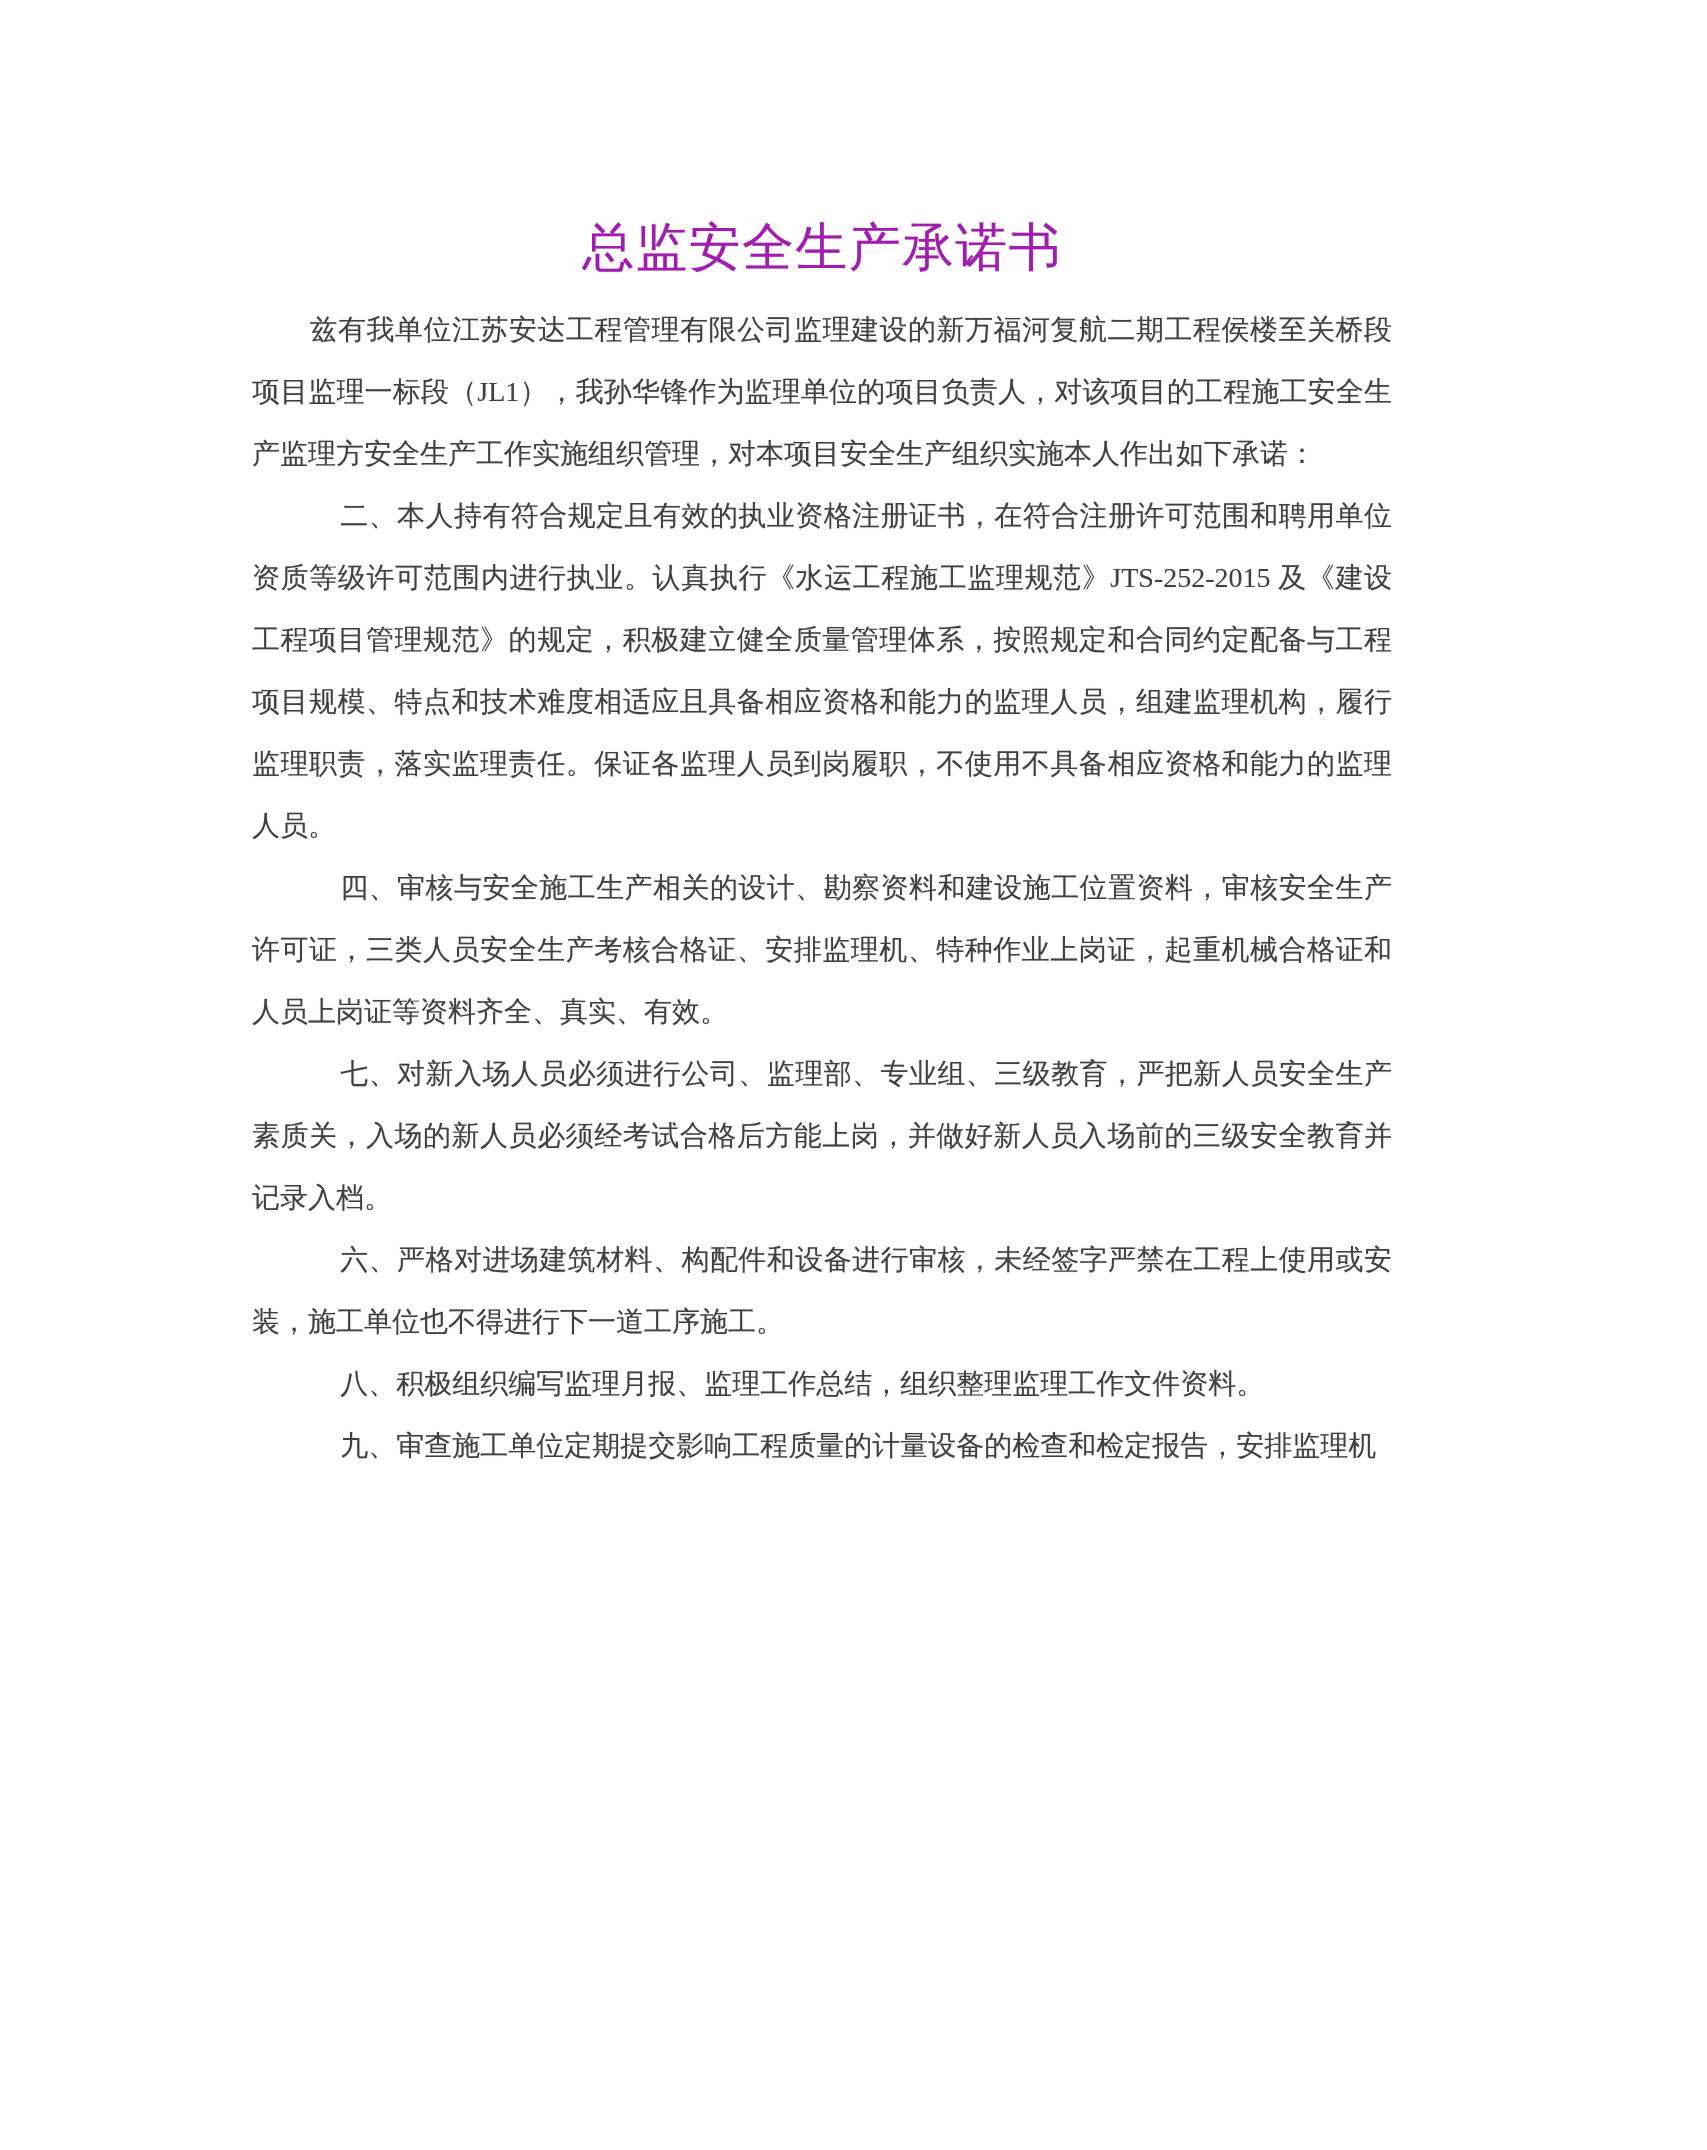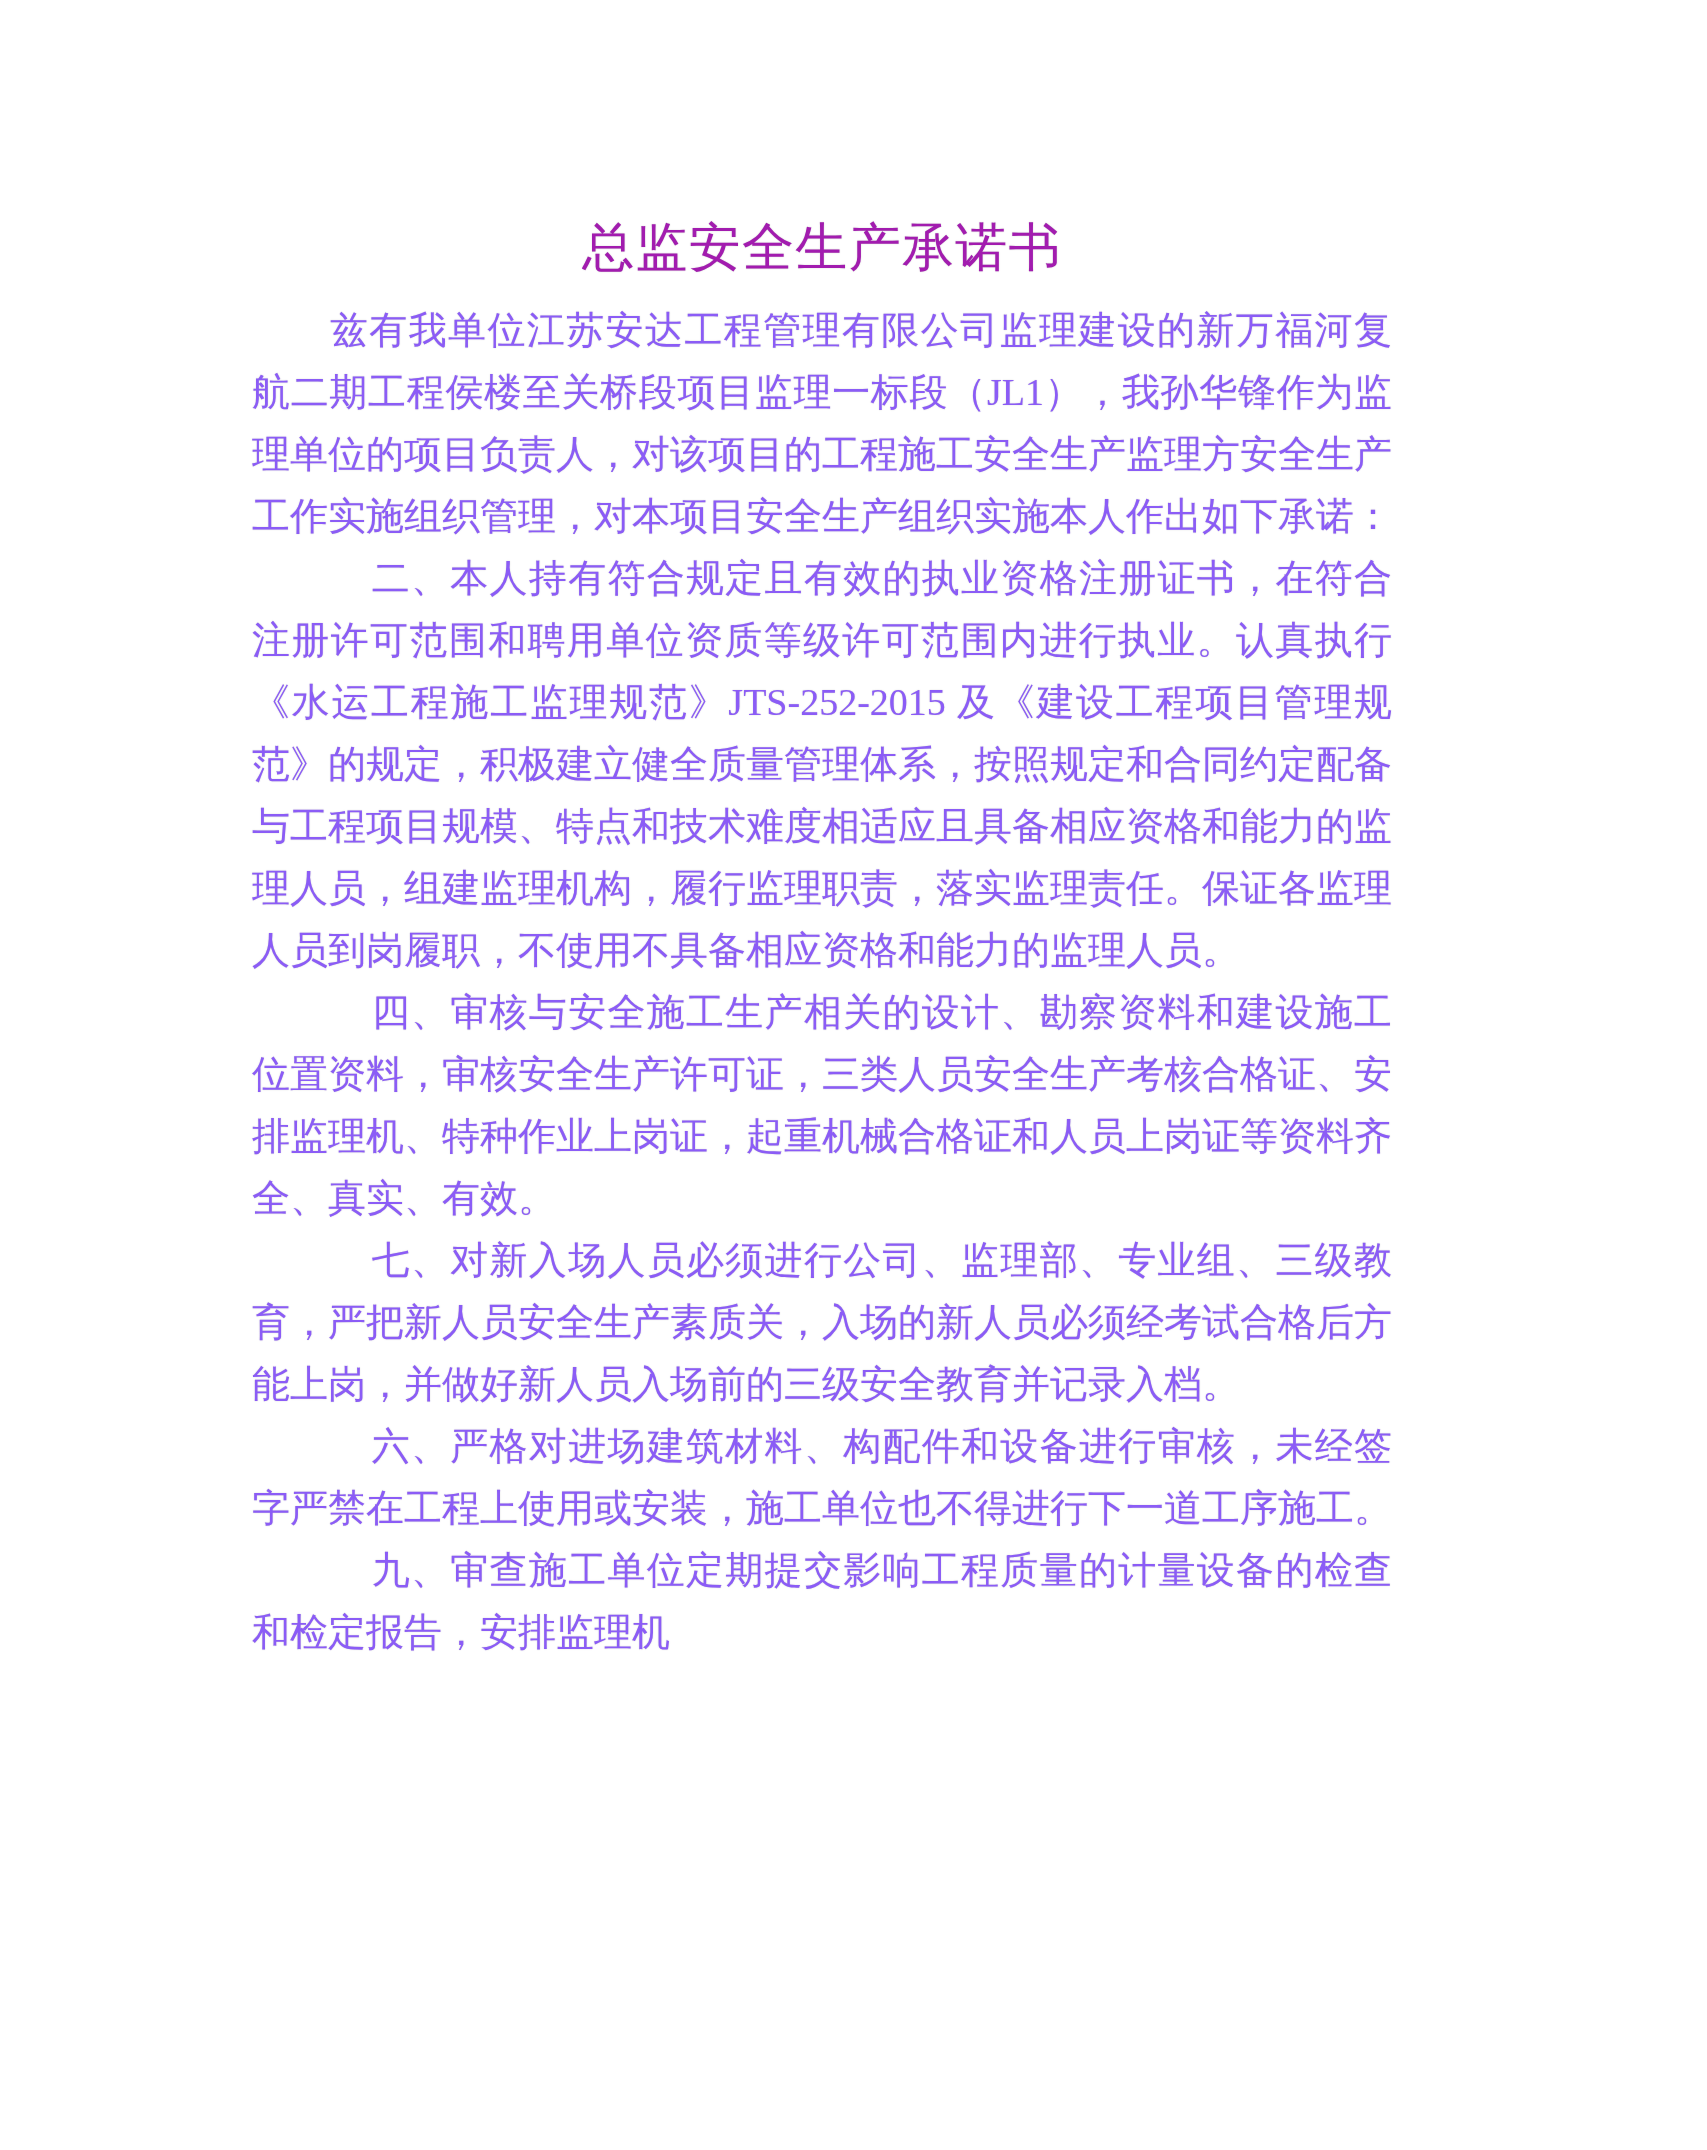--- a/index.html
+++ b/index.html
@@ -30,42 +30,43 @@
     line-height: 53px;
     letter-spacing: 1.3px;
     text-align: center;
     color: #a21caf;
     font-weight: 500;
     margin: 0 0 25px 0;
     text-shadow: 0 0 1.3px rgba(40,40,40,0.28);
   }
   .doc-body p {
     margin: 0;
-    font-size: 38px;
+    font-size: 28px;
     line-height: 62px;
     text-align: justify;
     text-justify: inter-ideograph;
-    color: #8b5cf6;
+    color: #404040;
     text-shadow: 0 0 1.3px rgba(43,43,43,0.25);
     word-break: break-all;
   }
   .indent-intro { text-indent: 2.05em; }
   .indent-item  { text-indent: 3.15em; }
 </style>
 </head>
 <body>
 
 <div class="sheet">
   <div class="content">
     <div class="doc-title">总监安全生产承诺书</div>
 
     <div class="doc-body">
       <p class="indent-intro">兹有我单位江苏安达工程管理有限公司监理建设的新万福河复航二期工程侯楼至关桥段项目监理一标段（JL1），我孙华锋作为监理单位的项目负责人，对该项目的工程施工安全生产监理方安全生产工作实施组织管理，对本项目安全生产组织实施本人作出如下承诺：</p>
       <p class="indent-item">二、本人持有符合规定且有效的执业资格注册证书，在符合注册许可范围和聘用单位资质等级许可范围内进行执业。认真执行《水运工程施工监理规范》JTS-252-2015 及《建设工程项目管理规范》的规定，积极建立健全质量管理体系，按照规定和合同约定配备与工程项目规模、特点和技术难度相适应且具备相应资格和能力的监理人员，组建监理机构，履行监理职责，落实监理责任。保证各监理人员到岗履职，不使用不具备相应资格和能力的监理人员。</p>
       <p class="indent-item">四、审核与安全施工生产相关的设计、勘察资料和建设施工位置资料，审核安全生产许可证，三类人员安全生产考核合格证、安排监理机、特种作业上岗证，起重机械合格证和人员上岗证等资料齐全、真实、有效。</p>
       <p class="indent-item">七、对新入场人员必须进行公司、监理部、专业组、三级教育，严把新人员安全生产素质关，入场的新人员必须经考试合格后方能上岗，并做好新人员入场前的三级安全教育并记录入档。</p>
       <p class="indent-item">六、严格对进场建筑材料、构配件和设备进行审核，未经签字严禁在工程上使用或安装，施工单位也不得进行下一道工序施工。</p>
+      <p class="indent-item">八、积极组织编写监理月报、监理工作总结，组织整理监理工作文件资料。</p>
       <p class="indent-item">九、审查施工单位定期提交影响工程质量的计量设备的检查和检定报告，安排监理机</p>
     </div>
   </div>
 
 </div>
 
 
 </body></html>

